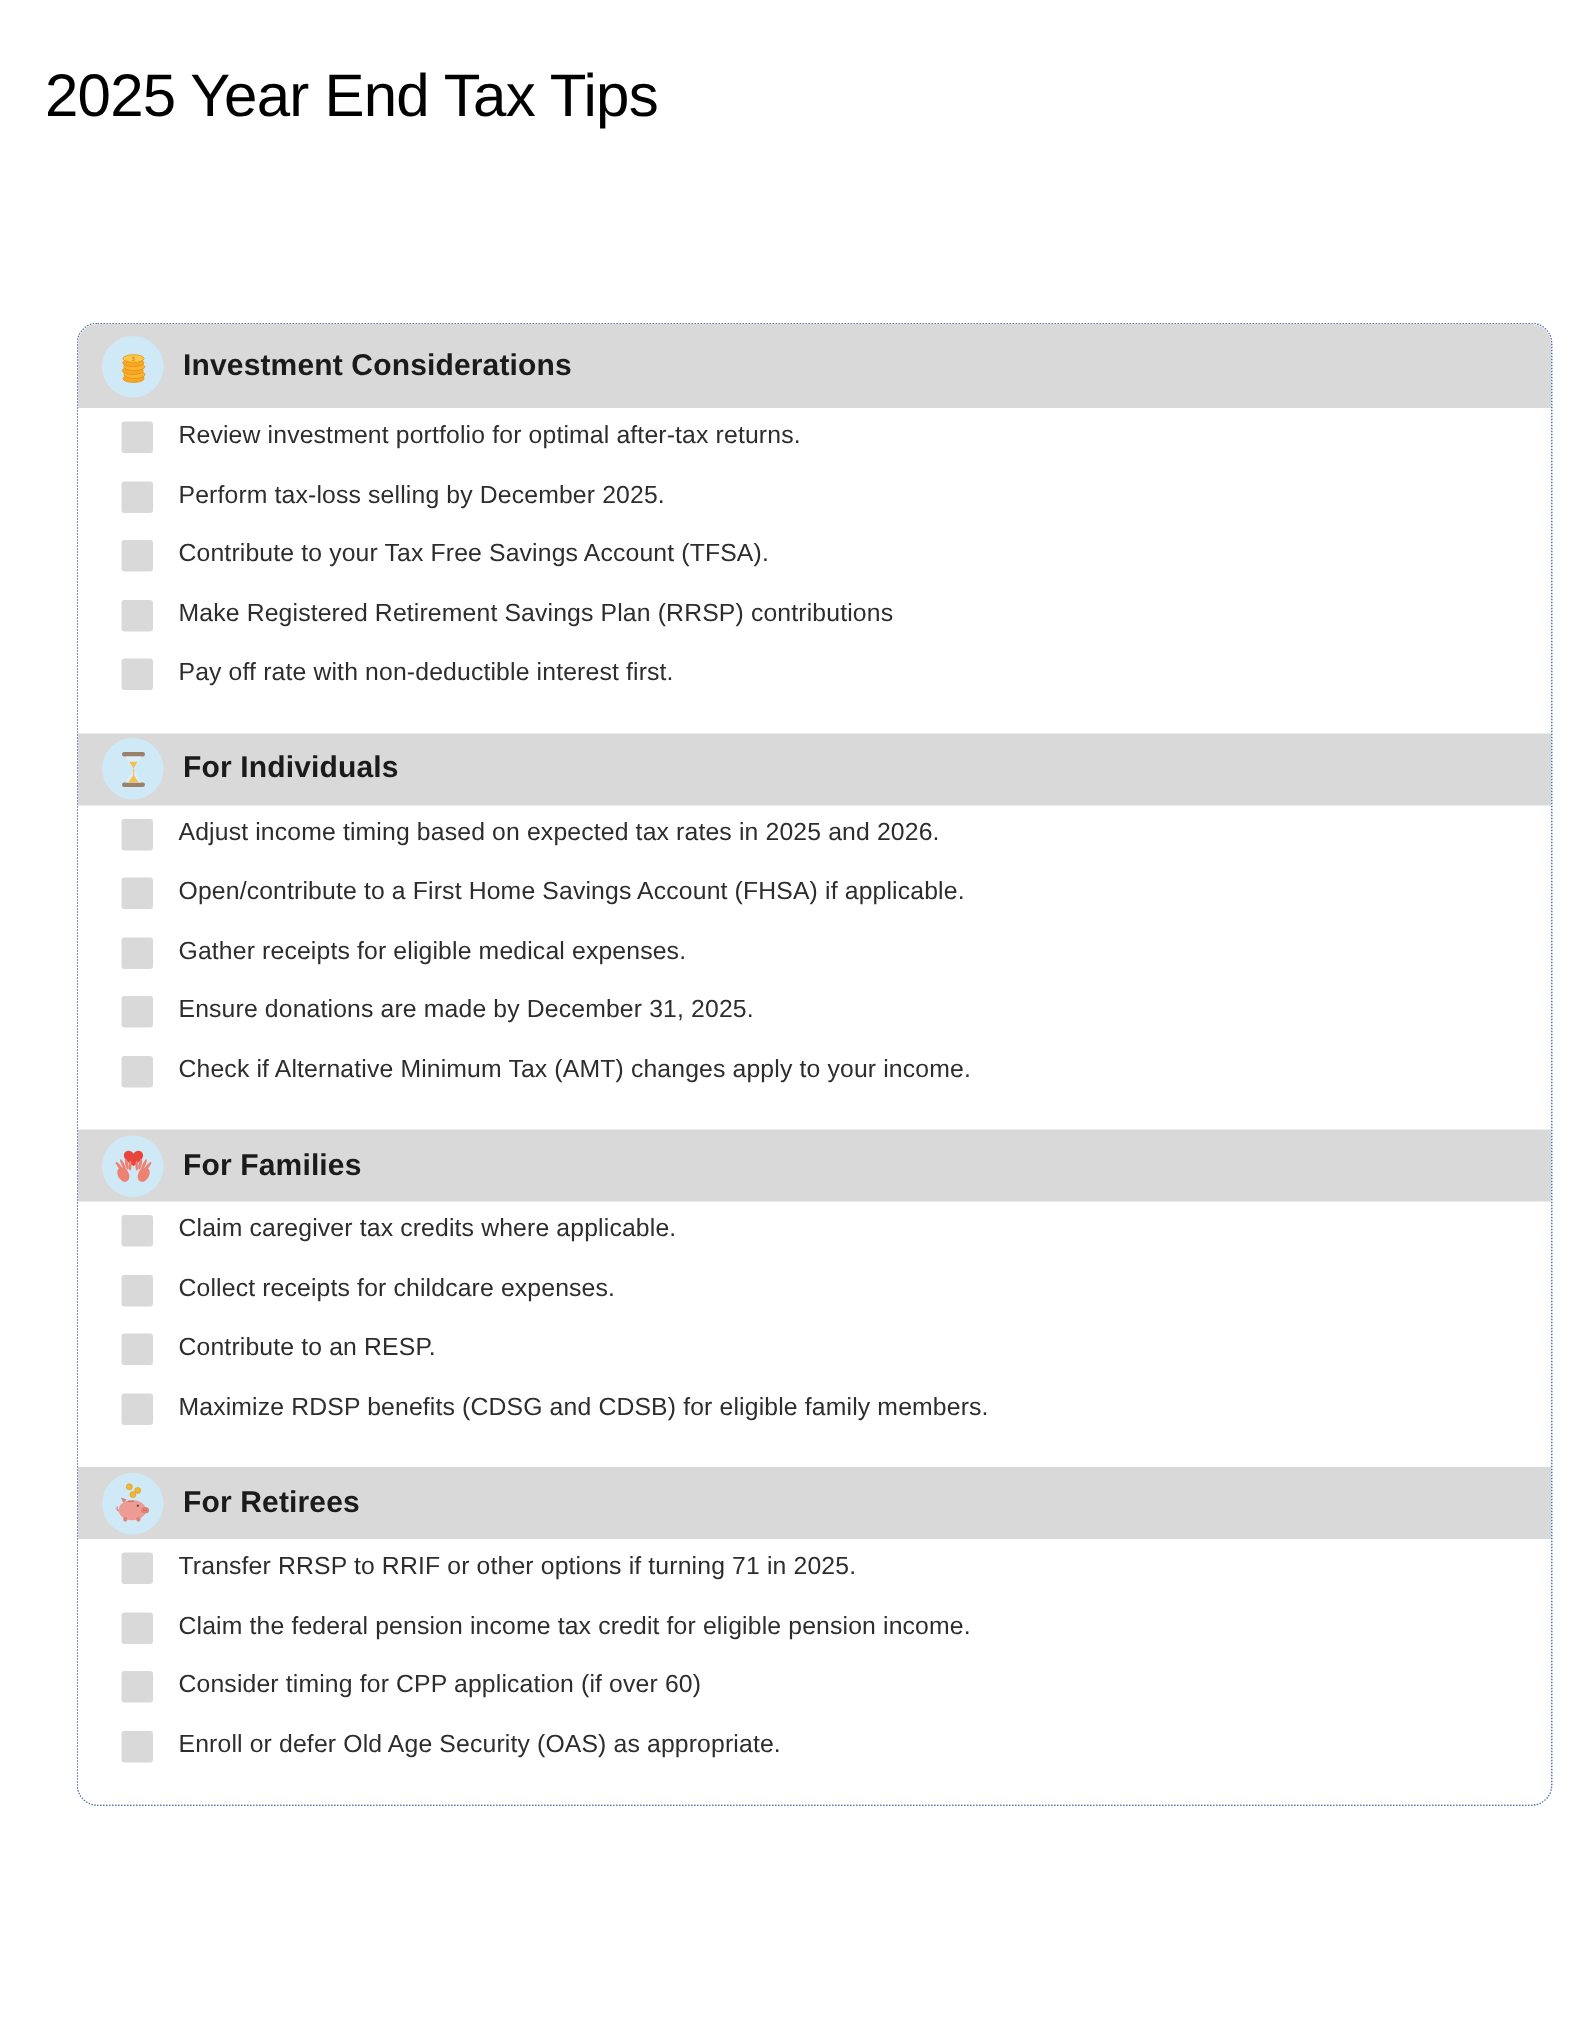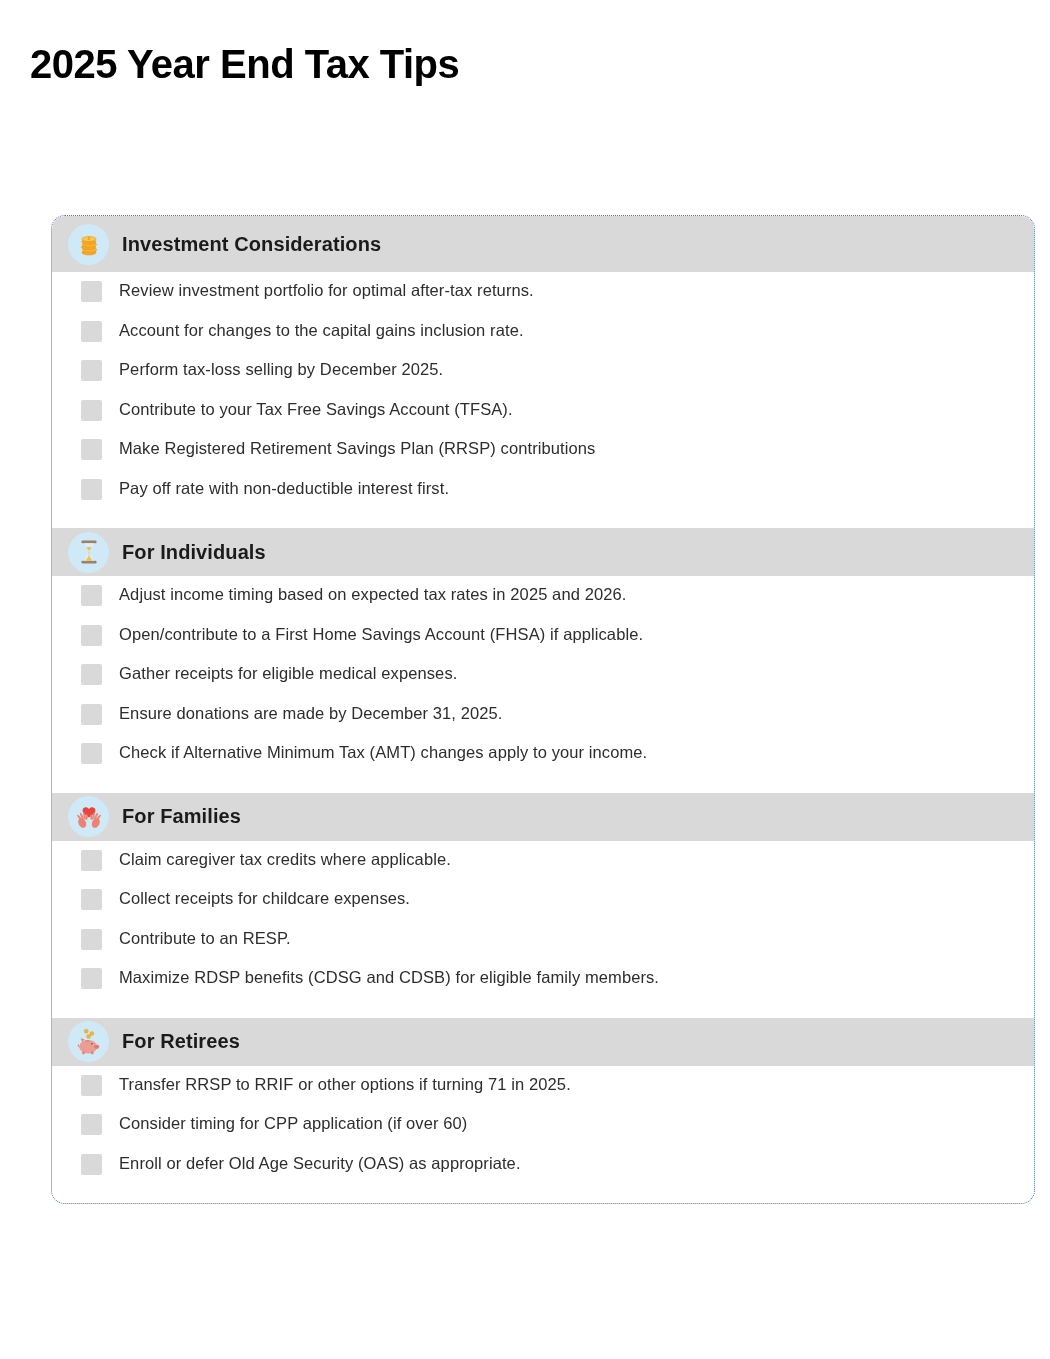--- a/index.html
+++ b/index.html
@@ -11,21 +11,21 @@
   body {
     width: 1050px;
     height: 1359px;
     position: relative;
     overflow: hidden;
   }
   .page-title {
     margin: 40px 0 0 30px;
     font-size: 40px;
     line-height: 48px;
-    font-weight: 700;
+    font-weight: 400;
     letter-spacing: -0.5px;
     color: #000000;
   }
   .checklist {
     margin: 127px 0 0 51px;
     width: 984px;
     background: #ffffff;
     border: 1px dotted #4f74ad;
     border-radius: 14px;
     overflow: hidden;
@@ -107,24 +107,20 @@
   </svg>
 </span>
       <h2 class="sec-title">Investment Considerations</h2>
     </div>
     <div class="items">
   <div class="item">
     <span class="checkbox"></span>
     <span class="item-text">Review investment portfolio for optimal after-tax returns.</span>
   </div>
 
-  <div class="item">
-    <span class="checkbox"></span>
-    <span class="item-text">Account for changes to the capital gains inclusion rate.</span>
-  </div>
 
   <div class="item">
     <span class="checkbox"></span>
     <span class="item-text">Perform tax-loss selling by December 2025.</span>
   </div>
 
   <div class="item">
     <span class="checkbox"></span>
     <span class="item-text">Contribute to your Tax Free Savings Account (TFSA).</span>
   </div>
@@ -250,20 +246,24 @@
   </svg>
 </span>
       <h2 class="sec-title">For Retirees</h2>
     </div>
     <div class="items">
   <div class="item">
     <span class="checkbox"></span>
     <span class="item-text">Transfer RRSP to RRIF or other options if turning 71 in 2025.</span>
   </div>
 
+  <div class="item">
+    <span class="checkbox"></span>
+    <span class="item-text">Claim the federal pension income tax credit for eligible pension income.</span>
+  </div>
 
   <div class="item">
     <span class="checkbox"></span>
     <span class="item-text">Consider timing for CPP application (if over 60)</span>
   </div>
 
   <div class="item">
     <span class="checkbox"></span>
     <span class="item-text">Enroll or defer Old Age Security (OAS) as appropriate.</span>
   </div>

